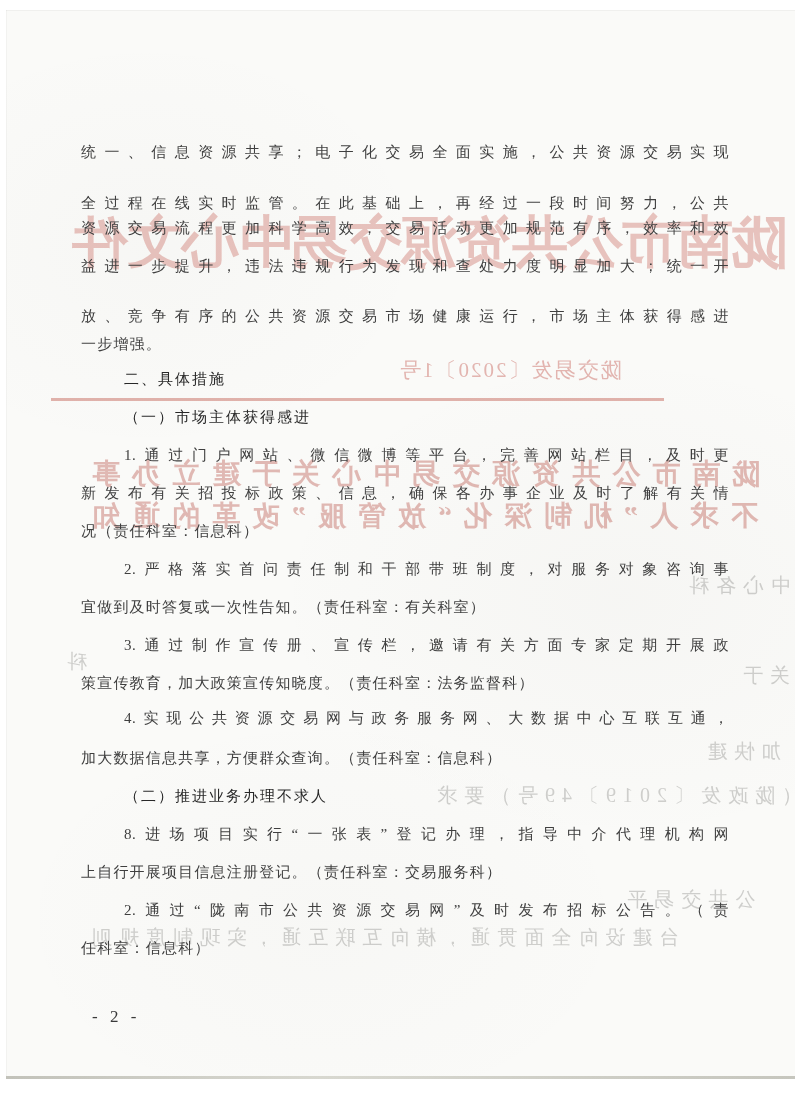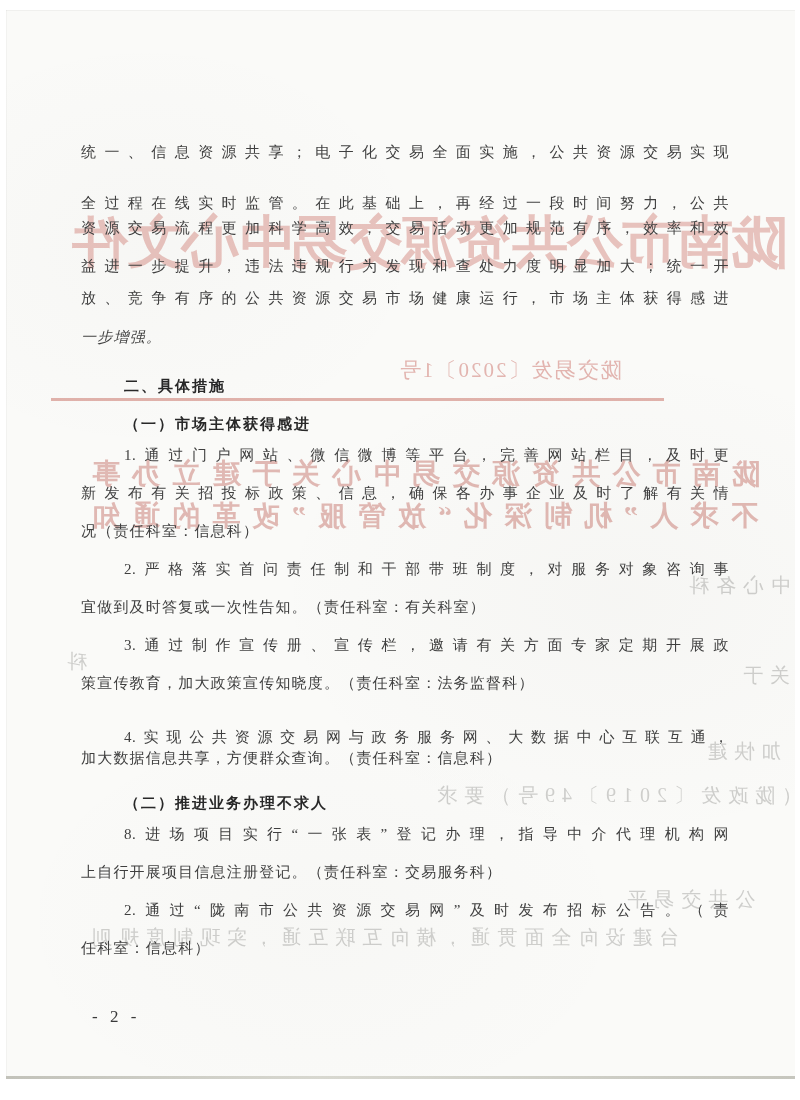--- a/index.html
+++ b/index.html
@@ -13,21 +13,21 @@
            radial-gradient(ellipse 450px 300px at 40% 85%, rgba(110,110,100,0.02), transparent 70%);
          box-shadow:inset 0 1px 0 rgba(0,0,0,0.04), inset 1px 0 0 rgba(0,0,0,0.03);}
   .bottom-edge{position:absolute;left:0px;top:1066px;width:789px;height:3px;
          background:linear-gradient(to right,#c2c2ba,#d8d8d0 40%,#c6c6be);}
   
   .line{position:absolute;left:75px;width:648px;font-size:15px;line-height:27px;
         color:#3f3f3f;letter-spacing:1.2px;white-space:nowrap;}
   .line.justify{white-space:normal;text-align:justify;text-align-last:justify;
         text-justify:inter-ideograph;letter-spacing:0.5px;}
   .line.indent{text-indent:43px;}
-  .line.bold{font-weight:700;color:#282828;letter-spacing:2px;margin-top:7px;}
+  .line.bold{font-weight:400;color:#282828;letter-spacing:2px;}
   
   .bleed{position:absolute;transform:scaleX(-1);white-space:nowrap;pointer-events:none;}
   .bleed.red-header{font-size:56px;font-weight:700;color:rgba(206,116,108,0.42);
         letter-spacing:-1px;filter:blur(0.6px);}
   .bleed.red{font-size:21px;color:rgba(204,112,104,0.50);letter-spacing:2px;filter:blur(0.4px);}
   .bleed.red-bold{font-size:28px;font-weight:700;color:rgba(186,86,76,0.40);
         letter-spacing:12px;filter:blur(0.5px);}
   .bleed.gray{font-size:20px;color:rgba(105,105,102,0.30);letter-spacing:7px;filter:blur(0.4px);}
   .red-rule{position:absolute;left:45px;top:388px;width:613px;height:2.5px;
         background:rgba(203,118,108,0.55);filter:blur(0.4px);}
@@ -51,32 +51,32 @@
         <div class="bleed gray" style="left: 424px; top: 772px;">（陇政发〔2019〕49号）要求</div>
         <div class="bleed gray" style="left: 614px; top: 876px;">公共交易平</div>
         <div class="bleed gray" style="left: 79px; top: 914px;">台建设向全面贯通，横向互联互通，实现制度规则</div>
       </div>
     <div class="red-rule"></div>
     <div id="text-layer">
         <div class="line justify" style="top: 129px;">统一、信息资源共享；电子化交易全面实施，公共资源交易实现</div>
         <div class="line justify" style="top: 180px;">全过程在线实时监管。在此基础上，再经过一段时间努力，公共</div>
         <div class="line justify" style="top: 204.8px;">资源交易流程更加科学高效，交易活动更加规范有序，效率和效</div>
         <div class="line justify" style="top: 242.7px;">益进一步提升，违法违规行为发现和查处力度明显加大；统一开</div>
-        <div class="line justify" style="top: 275px;">放、竞争有序的公共资源交易市场健康运行，市场主体获得感进</div>
-        <div class="line" style="top: 314px; font-style: italic;">一步增强。</div>
+        <div class="line justify" style="top: 293px;">放、竞争有序的公共资源交易市场健康运行，市场主体获得感进</div>
+        <div class="line" style="top: 321px;">一步增强。</div>
         <div class="line indent bold" style="top: 356.4px;">二、具体措施</div>
         <div class="line indent bold" style="top: 394.3px;">（一）市场主体获得感进</div>
         <div class="line indent justify" style="top: 432.2px;">1.通过门户网站、微信微博等平台，完善网站栏目，及时更</div>
         <div class="line justify" style="top: 470.1px;">新发布有关招投标政策、信息，确保各办事企业及时了解有关情</div>
         <div class="line" style="top: 508px;">况（责任科室：信息科）</div>
         <div class="line indent justify" style="top: 545.9px;">2.严格落实首问责任制和干部带班制度，对服务对象咨询事</div>
         <div class="line" style="top: 583.8px;">宜做到及时答复或一次性告知。（责任科室：有关科室）</div>
         <div class="line indent justify" style="top: 621.7px;">3.通过制作宣传册、宣传栏，邀请有关方面专家定期开展政</div>
         <div class="line" style="top: 659.6px;">策宣传教育，加大政策宣传知晓度。（责任科室：法务监督科）</div>
-        <div class="line indent justify" style="top: 714px;">4.实现公共资源交易网与政务服务网、大数据中心互联互通，</div>
+        <div class="line indent justify" style="top: 695px;">4.实现公共资源交易网与政务服务网、大数据中心互联互通，</div>
         <div class="line" style="top: 735.4px;">加大数据信息共享，方便群众查询。（责任科室：信息科）</div>
         <div class="line indent bold" style="top: 773.3px;">（二）推进业务办理不求人</div>
         <div class="line indent justify" style="top: 811.2px;">8.进场项目实行“一张表”登记办理，指导中介代理机构网</div>
         <div class="line" style="top: 849.1px;">上自行开展项目信息注册登记。（责任科室：交易服务科）</div>
         <div class="line indent justify" style="top: 887px;">2.通过“陇南市公共资源交易网”及时发布招标公告。（责</div>
         <div class="line" style="top: 924.9px;">任科室：信息科）</div>
       </div>
     <div class="page-num">- 2 -</div>
     <div class="bottom-edge"></div>
   </div>

